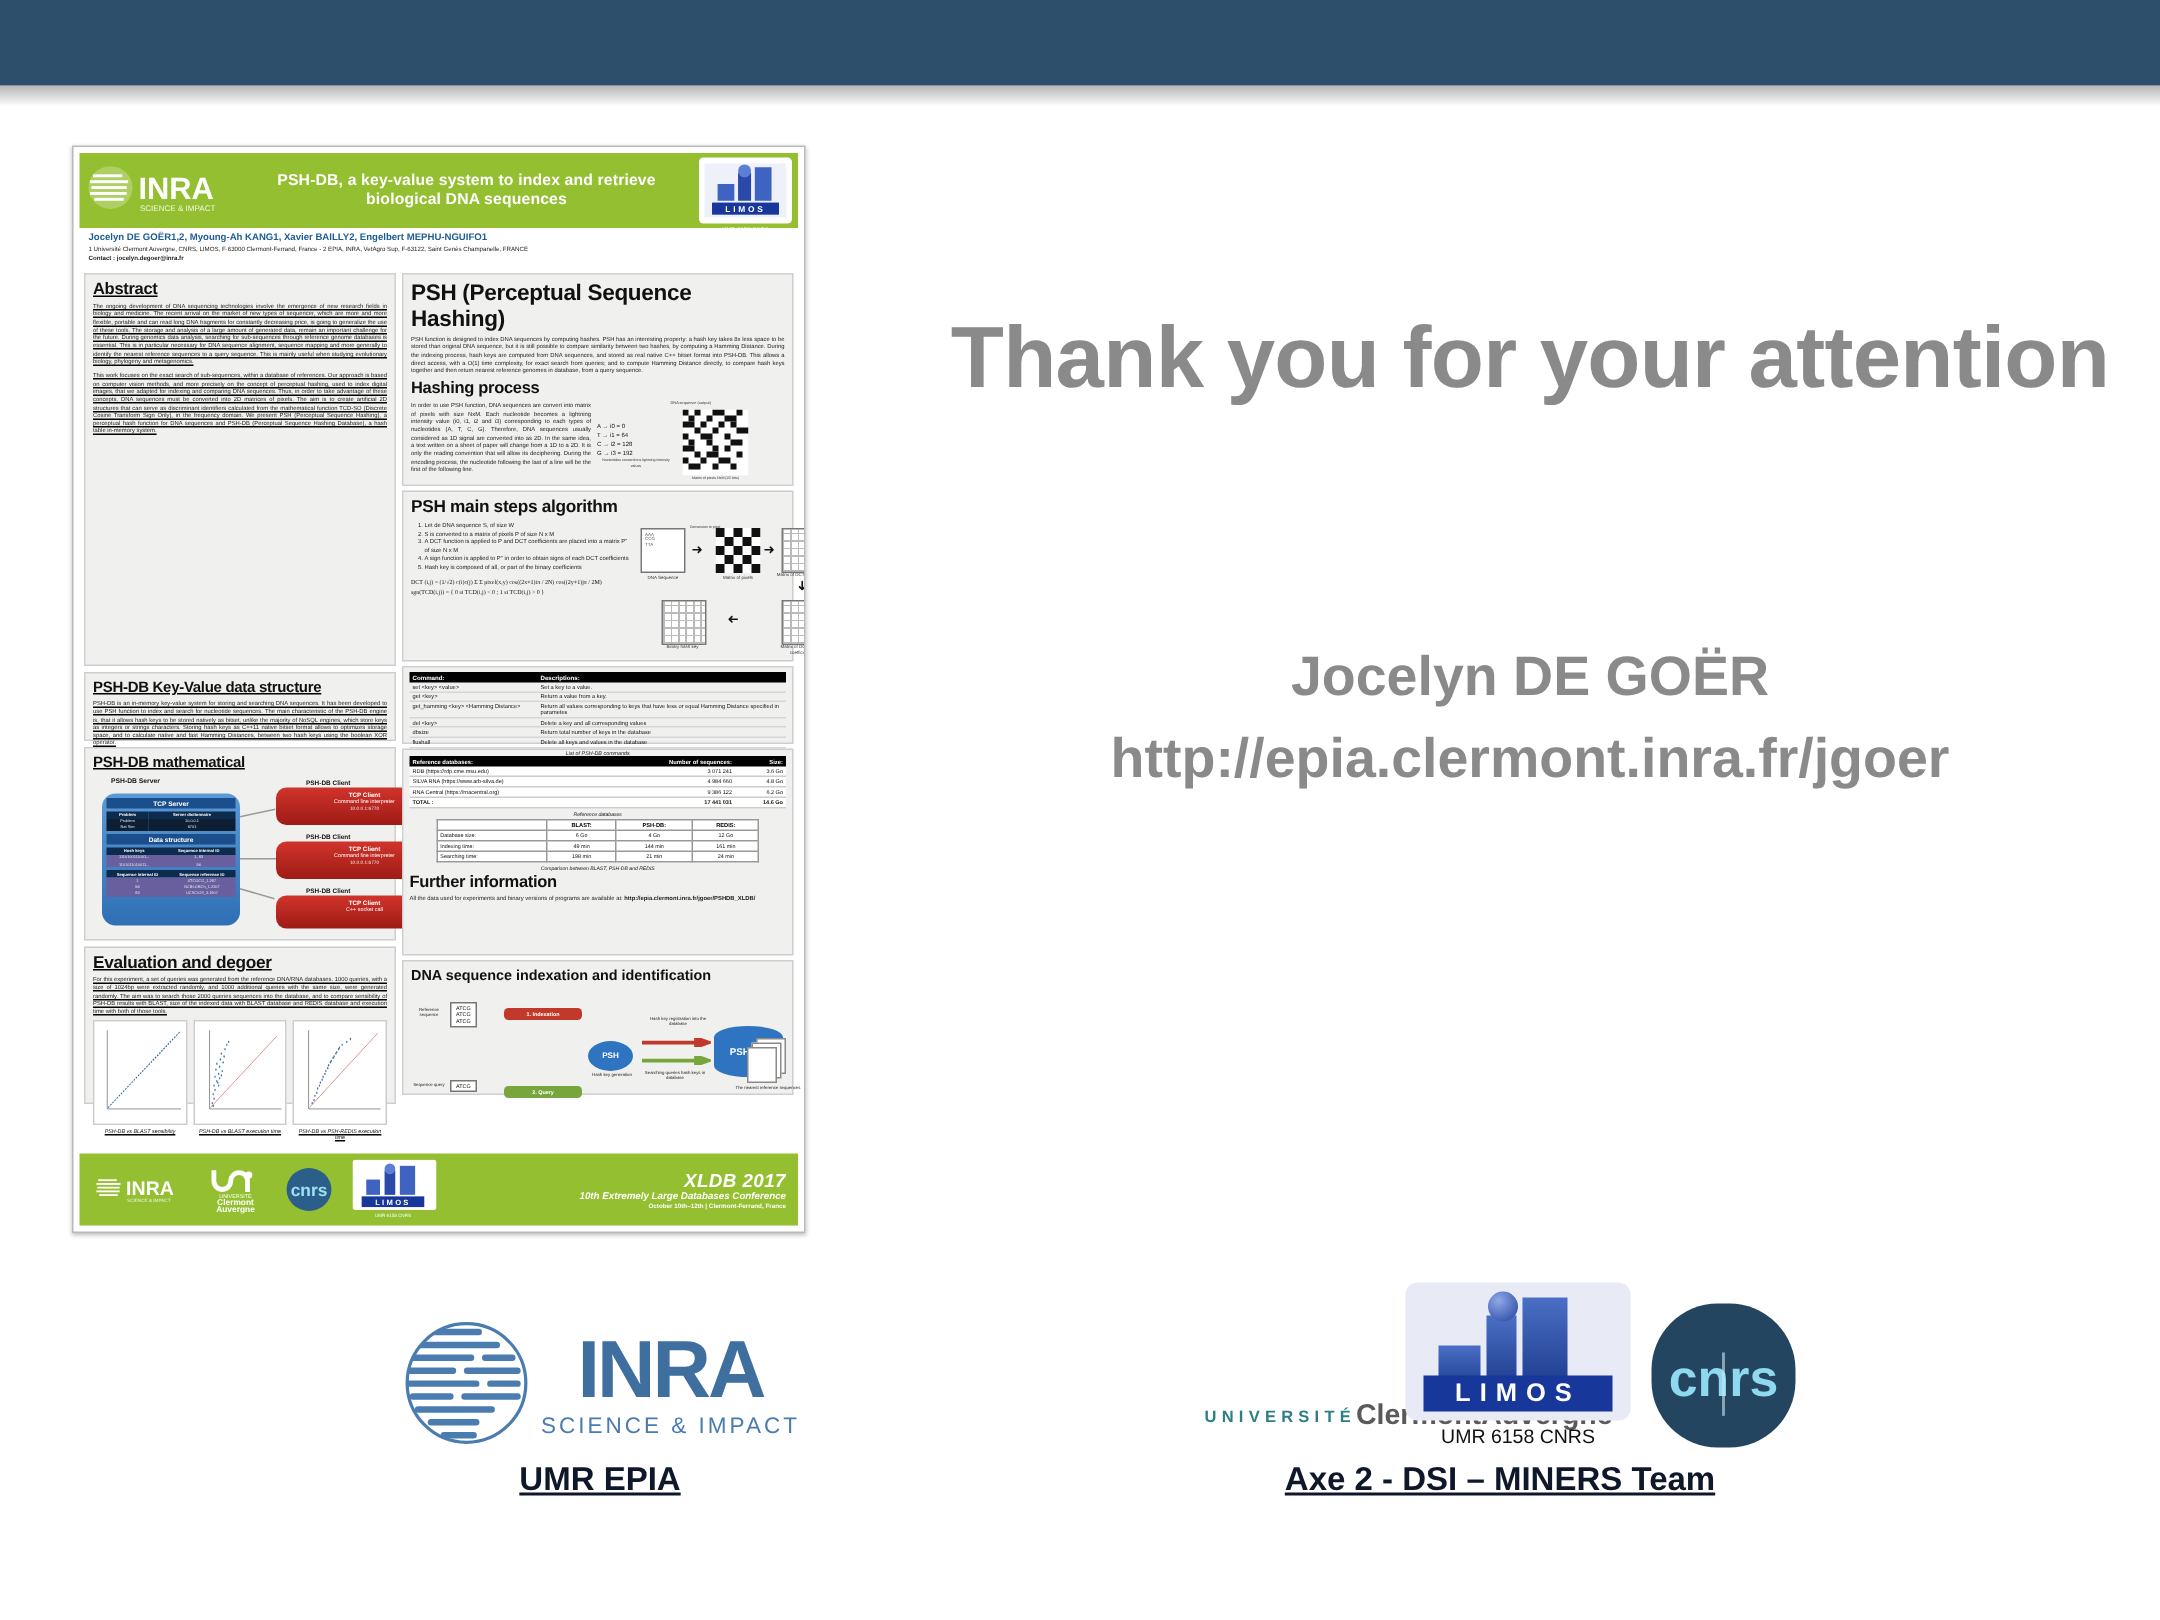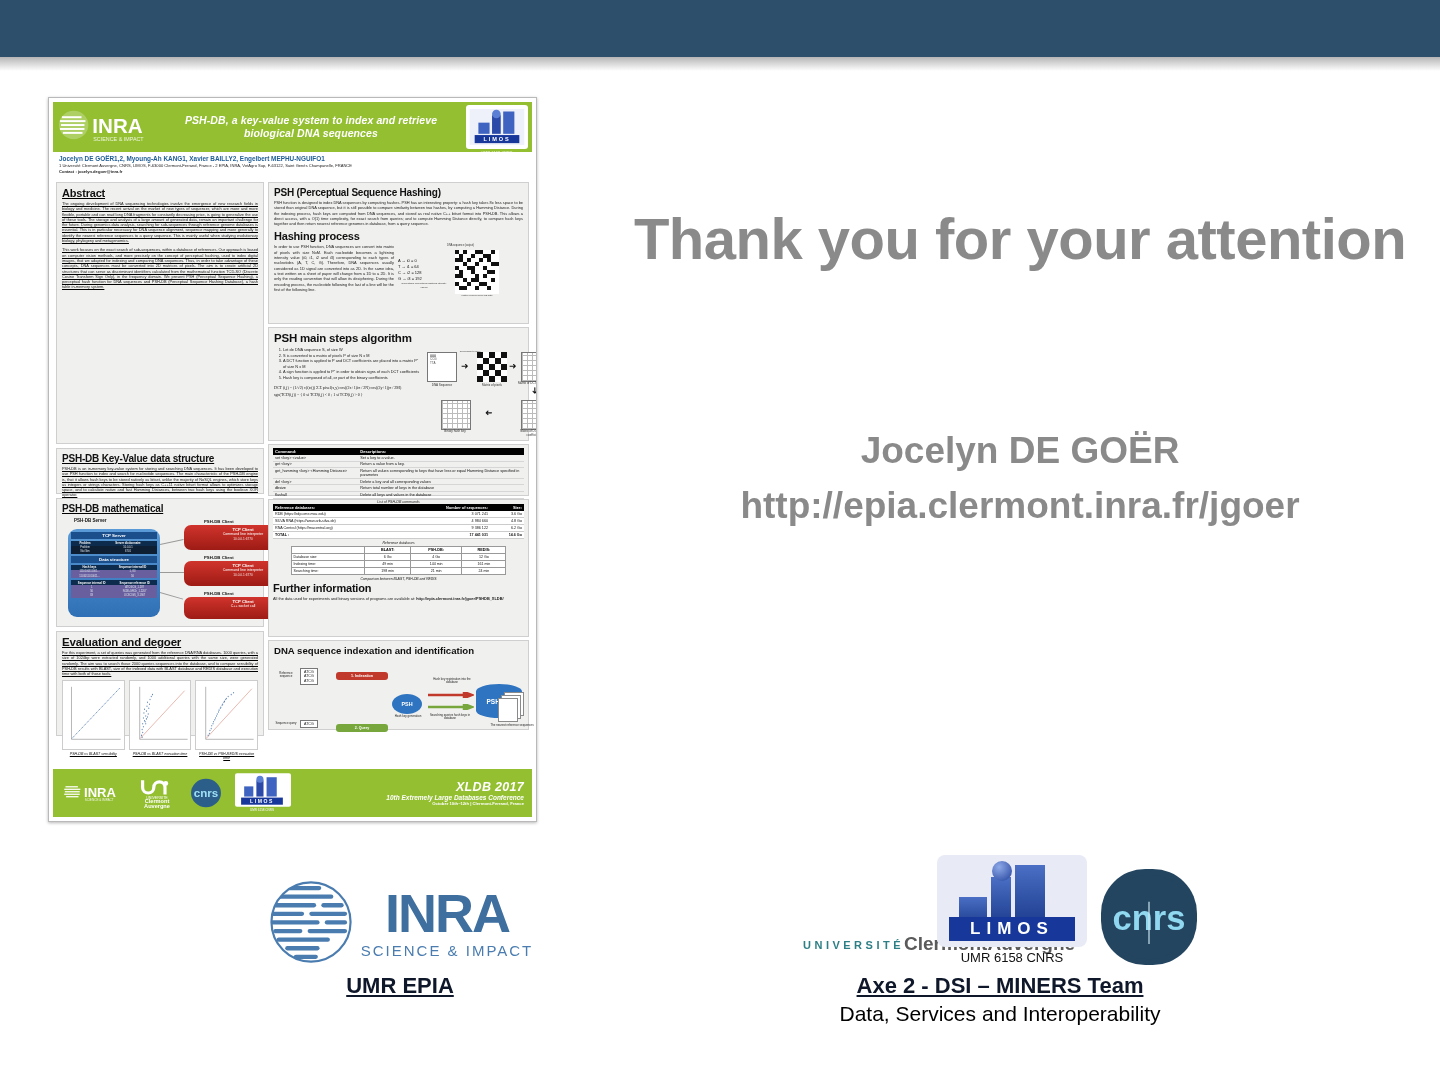--- a/index.html
+++ b/index.html
@@ -27,21 +27,21 @@
   }
   .p-inner{position:absolute;left:4px;top:4px;width:479px;height:715px;}
 
   
   .hdr{
     position:absolute;left:0;top:0;width:479px;height:50px;
     background:#93bf30;display:flex;align-items:center;
   }
   .hdr-title{
     flex:1;text-align:center;color:#ffffff;font-weight:bold;
-    font-size:10.5px;line-height:13px;letter-spacing:.1px;padding:0 4px;font-style:italic;
+    font-size:10.5px;line-height:13px;letter-spacing:.1px;padding:0 4px;
   }
   .inra-logo-sm{width:98px;height:40px;margin-left:5px;position:relative;}
   .limos-box{
     width:62px;height:44px;margin-right:4px;background:#ffffff;
     border-radius:3px;position:relative;
   }
   .limos-cap{
     position:absolute;left:0;bottom:-6px;width:62px;text-align:center;
     font-size:3.6px;color:#ffffff;letter-spacing:.2px;
   }
@@ -458,21 +458,21 @@
                 </svg>
               </div>
               <div class="chart-cap">PSH-DB vs PSH-REDIS execution time</div>
             </div>
           </div>
         </div>
       </div>
 
       <div class="col-r">
         <div class="sec" style="height:142px;">
-          <h3 style="font-size:10px;">PSH (Perceptual Sequence Hashing)</h3>
+          <h3 style="font-size:15px;">PSH (Perceptual Sequence Hashing)</h3>
           <p>PSH function is designed to index DNA sequences by computing hashes. PSH has an interesting property: a hash key takes 8x less space to be stored than original DNA sequence, but it is still possible to compare similarity between two hashes, by computing a Hamming Distance. During the indexing process, hash keys are computed from DNA sequences, and stored as real native C++ bitset format into PSH-DB. This allows a direct access, with a O(1) time complexity, for exact search from queries; and to compute Hamming Distance directly, to compare hash keys together and then return nearest reference genomes in database, from a query sequence.</p>
           <h3 style="font-size:11px;margin-top:2px;">Hashing process</h3>
           <div style="display:flex;gap:4px;">
             <p style="width:120px;">In order to use PSH function, DNA sequences are convert into matrix of pixels with size NxM. Each nucleotide becomes a lightning intensity value (i0, i1, i2 and i3) corresponding to each types of nucleotides (A, T, C, G). Therefore, DNA sequences usually considered as 1D signal are converted into as 2D. In the same idea, a text written on a sheet of paper will change from a 1D to a 2D. It is only the reading convention that will allow its deciphering. During the encoding process, the nucleotide following the last of a line will be the first of the following line.</p>
             <div style="flex:1;">
               <div class="tiny-cap" style="font-size:2.6px;">DNA sequence (output)</div>
               <div class="mini-fig">
                 <div>
                   <div style="font-size:4px;line-height:6px;color:#111;">
                     <div><span>A</span>
@@ -849,14 +849,13 @@
 
     <div class="cnrs">
       <svg viewBox="0 0 100 100" width="96" height="96" aria-hidden="true">
         <ellipse cx="50" cy="50" rx="46" ry="44" fill="#24455f"></ellipse>
         <text x="50" y="64" fill="#8fd8f0" font-size="36" font-weight="bold" text-anchor="middle" font-family="Liberation Sans, sans-serif">cnrs</text>
         <path d="M50 34 v44" stroke="#cfe9f5" stroke-width="2" opacity=".6"></path>
       </svg>
     </div>
   </div>
   <div class="aff-title">Axe 2 - DSI – MINERS Team</div>
-  <div class="aff-sub">Data, Services and Interoperability</div>
 </div>
 
 </body></html>

